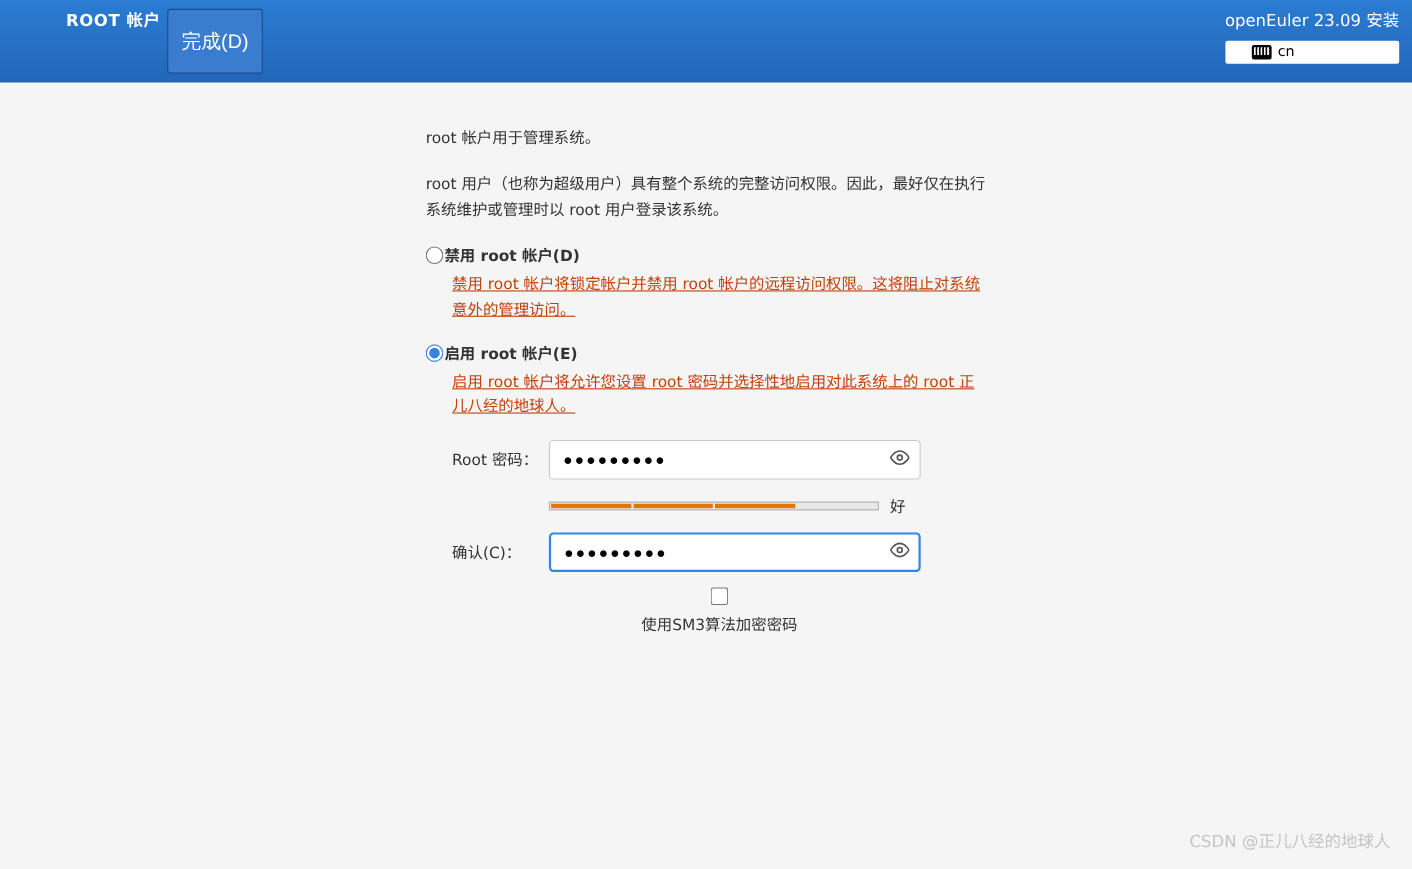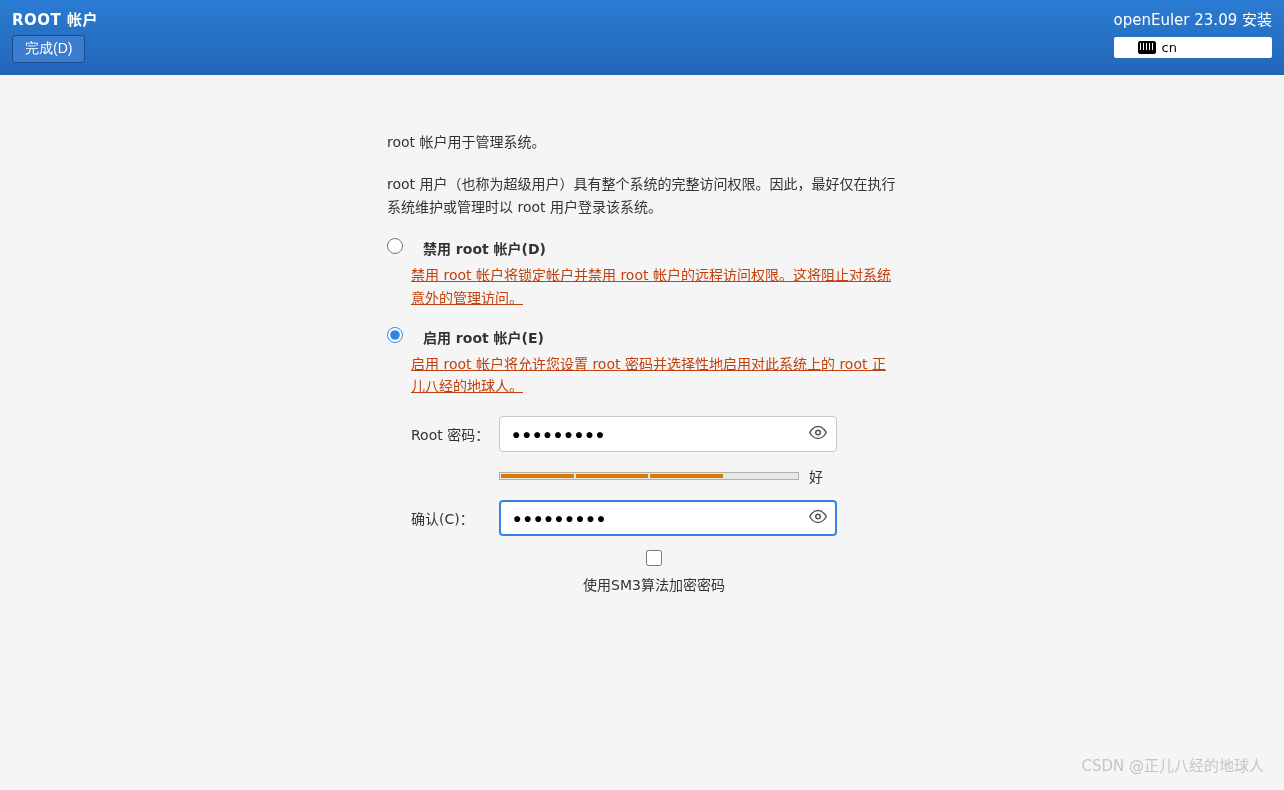--- a/index.html
+++ b/index.html
@@ -14,30 +14,30 @@
       position: relative;
     }
     .header {
       background: linear-gradient(to bottom, #2b7cd3, #2266b8);
       height: 75px;
       display: flex;
       justify-content: space-between;
       padding: 8px 12px;
       color: white;
     }
-    .header-left { display: flex; flex-direction: column; gap: 6px; }
+    .header-left { display: flex; flex-direction: row; gap: 6px; margin-left: 48px; }
     .page-title { font-size: 15px; font-weight: bold; letter-spacing: 0.5px; }
     .done-button {
       background: #3a7dcf;
       border: 1px solid #1a4d8f;
       color: white;
       padding: 4px 12px;
       border-radius: 3px;
       cursor: pointer;
-      font-size: 14px;
+      font-size: 18px;
       width: fit-content;
     }
     .header-right { display: flex; flex-direction: column; gap: 8px; }
     .installer-title { font-size: 15px; }
     .keyboard-indicator {
       background: white;
       color: black;
       padding: 3px 24px;
       border-radius: 2px;
       display: flex;
@@ -59,25 +59,24 @@
       position: absolute;
       inset: 1px 1px 3px 1px;
       background: repeating-linear-gradient(90deg, white 0 1.5px, black 1.5px 3px),
                   repeating-linear-gradient(0deg, white 0 1.5px, black 1.5px 3px);
       background-size: 3px 3px;
     }
     .main-content {
       padding: 40px 60px;
       display: flex;
       justify-content: center;
-      margin-top: 16px;
     }
     .content-col { width: 510px; }
     .desc-text { color: #333; line-height: 1.6; margin-bottom: 20px; font-size: 14px; }
-    .radio-row { display: flex; align-items: flex-start; gap: 20px; margin-bottom: 6px; margin-top: 4px; }
+    .radio-row { display: flex; align-items: center; gap: 1px; margin-bottom: 6px; margin-top: 4px; }
     .radio-row input[type="radio"] {
       width: 16px;
       height: 16px;
       accent-color: #3584e4;
       cursor: pointer;
     }
     .radio-label { font-weight: bold; font-size: 14px; cursor: pointer; }
     .radio-desc {
       margin-left: 24px;
       color: #c2410c;

